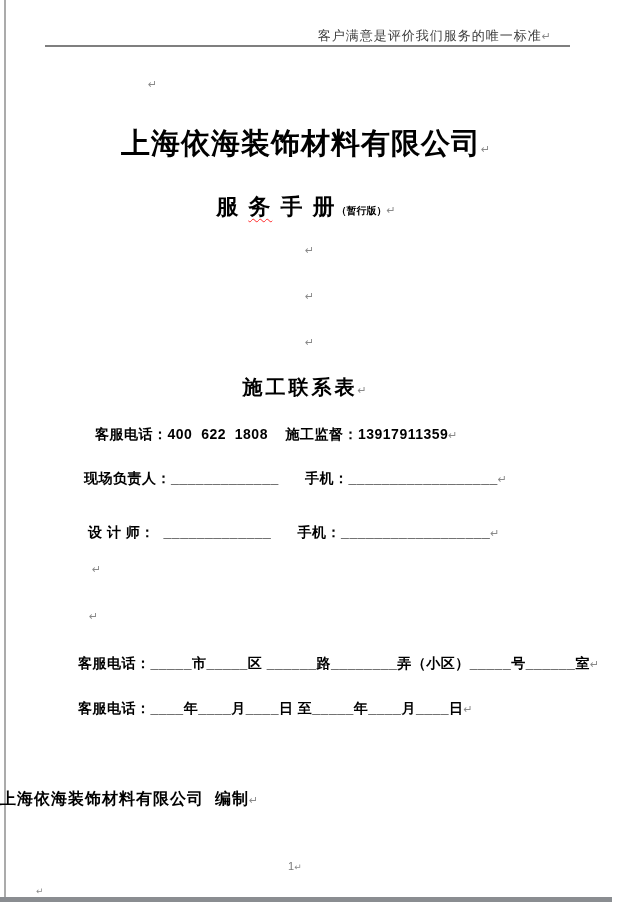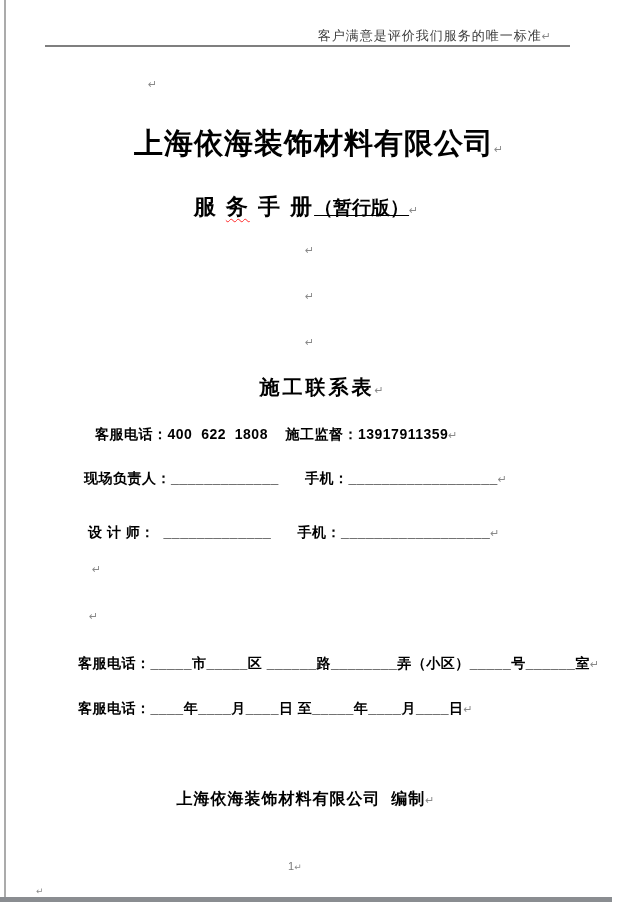--- a/index.html
+++ b/index.html
@@ -34,43 +34,42 @@
     font-size:29px;
     font-weight:bold;
     letter-spacing:1px;
   }
   .doc-subtitle{
     width:100%;
     text-align:center;
     font-weight:bold;
   }
   .doc-subtitle .big{font-size:22px;letter-spacing:2px;}
-  .doc-subtitle .small{font-size:19px;text-decoration:underline;}
+  .doc-subtitle .small{font-size:10px;}
   .misspelled{
     text-decoration:underline wavy #ff2a2a;
     text-decoration-skip-ink:none;
     text-decoration-thickness:1px;
     text-underline-offset:4px;
   }
   .section-title{
     width:100%;
     text-align:center;
     font-size:20px;
     font-weight:bold;
     letter-spacing:3px;
-    padding-left:17px;
   }
   .form-line{
     font-size:14px;
     font-weight:bold;
     letter-spacing:0.5px;
   }
   .prepared-by{
     width:100%;
-    text-align:center;
+    text-align:left;
     font-size:16px;
     font-weight:bold;
     letter-spacing:1px;
   }
   .page-number{
     font-size:11px;
     color:#7a7a7a;
   }
   .left-edge{
     left:4px;top:0;width:2px;height:897px;
@@ -90,21 +89,21 @@
 <div class="page">
 
   <div class="abs left-edge"></div>
   <div class="abs bottom-edge"></div>
 
   <div class="abs header-slogan pre" style="top:27px;right:60px;"><span>客户满意是评价我们服务的唯一标准</span><span class="pilcrow">↵</span></div>
   <div class="abs header-rule" style="top:45px;left:45px;width:525px;"></div>
 
   <div class="abs pilcrow" style="top:78px;left:148px;">↵</div>
 
-  <div class="abs doc-title" style="top:124px;left:13px;"><span>上海依海装饰材料有限公司</span><span class="pilcrow">↵</span></div>
+  <div class="abs doc-title" style="top:124px;left:0;"><span>上海依海装饰材料有限公司</span><span class="pilcrow">↵</span></div>
 
   <div class="abs doc-subtitle pre" style="top:192px;left:0;"><span class="big">服 </span><span class="big misspelled">务</span><span class="big"> 手 册</span><span class="small">（暂行版）</span><span class="pilcrow">↵</span></div>
 
   <div class="abs pilcrow" style="top:244px;left:305px;">↵</div>
   <div class="abs pilcrow" style="top:290px;left:305px;">↵</div>
   <div class="abs pilcrow" style="top:336px;left:305px;">↵</div>
 
   <div class="abs section-title" style="top:374px;left:0;"><span>施工联系表</span><span class="pilcrow">↵</span></div>
 
   <div class="abs form-line pre" style="top:426px;left:95px;"><span>客服电话：400  622  1808    施工监督：13917911359</span><span class="pilcrow">↵</span></div>

